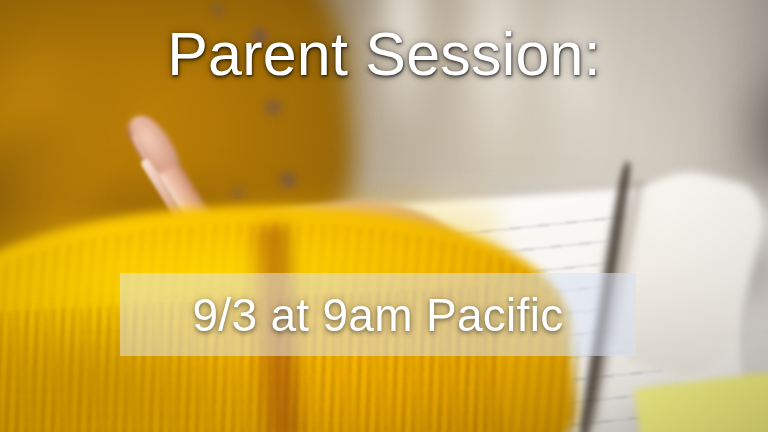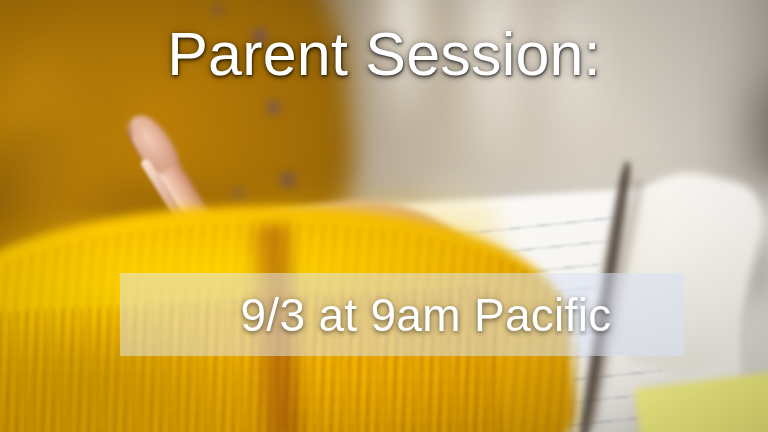--- a/index.html
+++ b/index.html
@@ -523,21 +523,20 @@
     top: 273px;
     width: 516px;
     height: 83px;
     background: linear-gradient(90deg,
         rgba(226,232,246,.50) 0%,
         rgba(222,229,245,.52) 45%,
         rgba(214,224,244,.56) 100%);
     display: flex;
     align-items: center;
     justify-content: center;
-    padding-left: 48px;
   }
   .date-text {
     color: #ffffff;
     font-size: 46px;
     font-weight: 400;
     letter-spacing: .3px;
     line-height: 1;
     text-shadow:
        0 2px 4px rgba(0,0,0,.42),
        0 0 8px rgba(0,0,0,.22);

